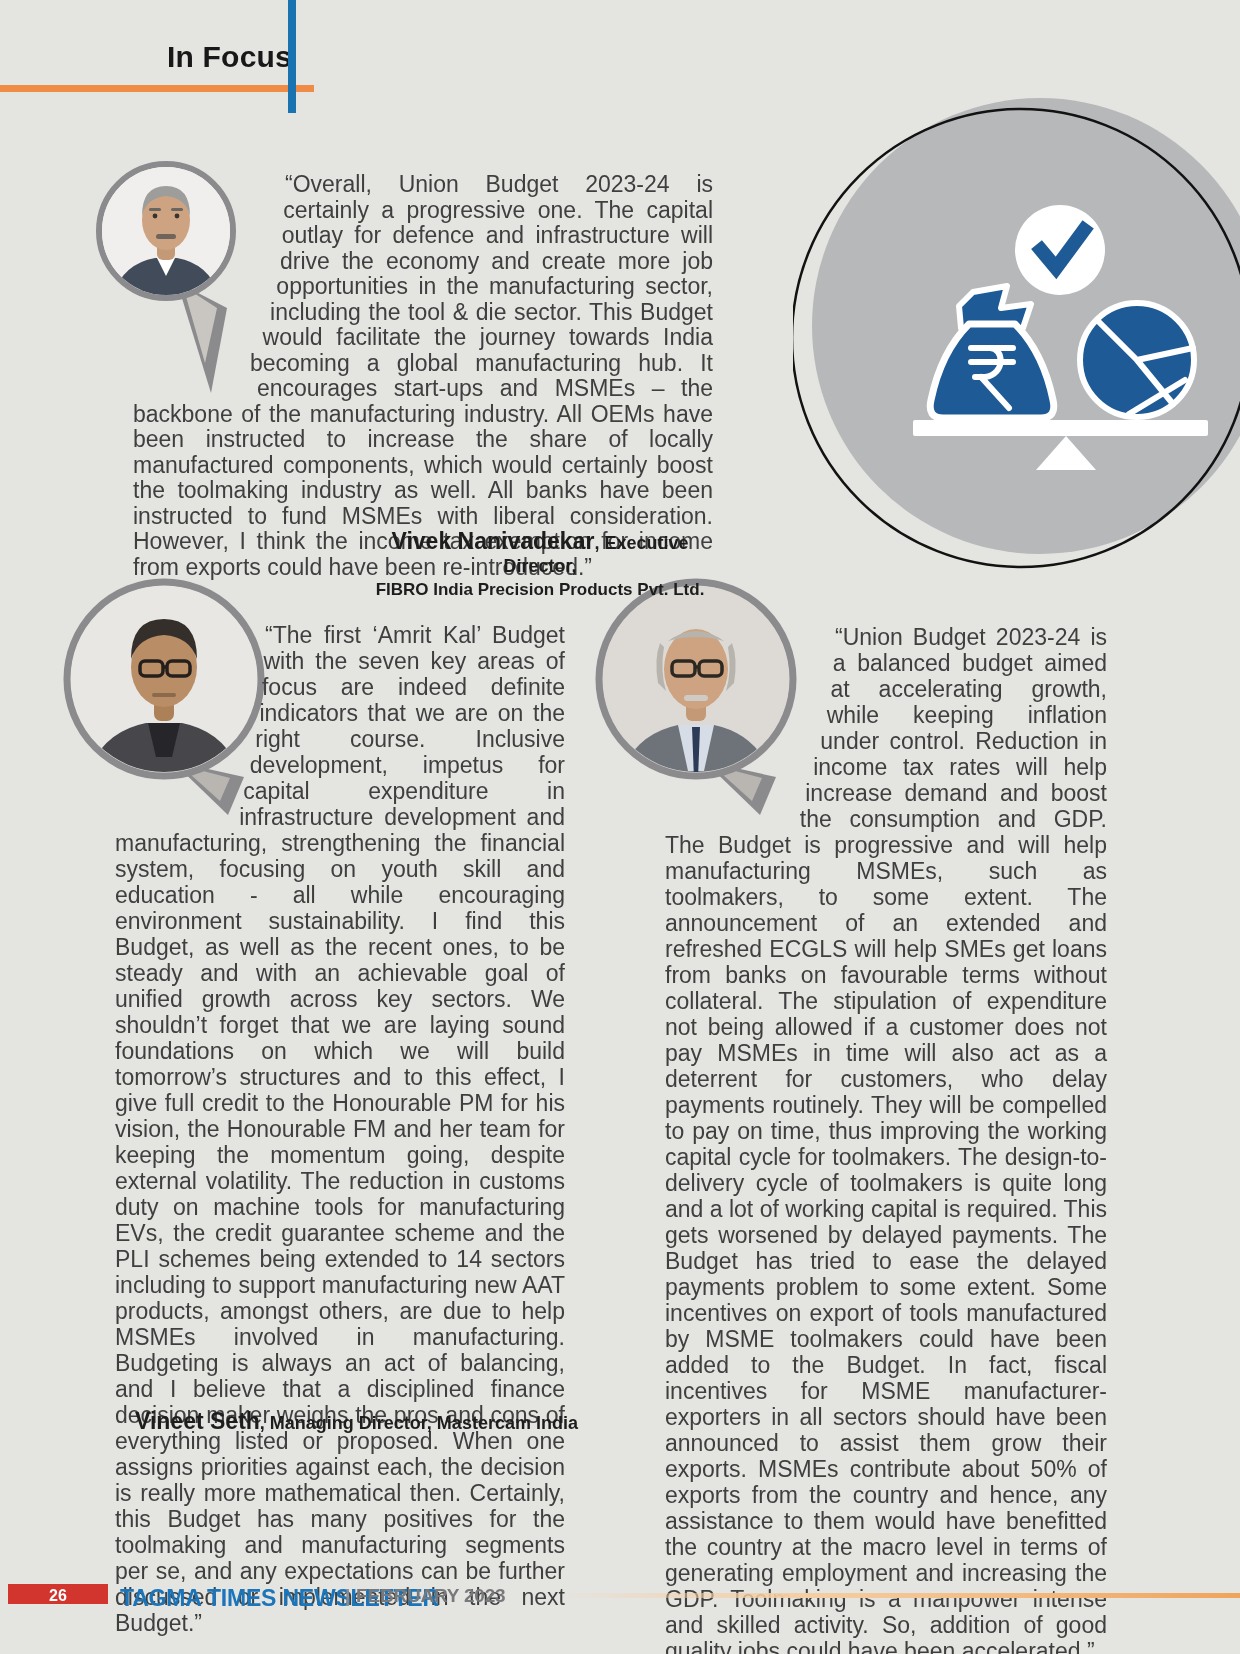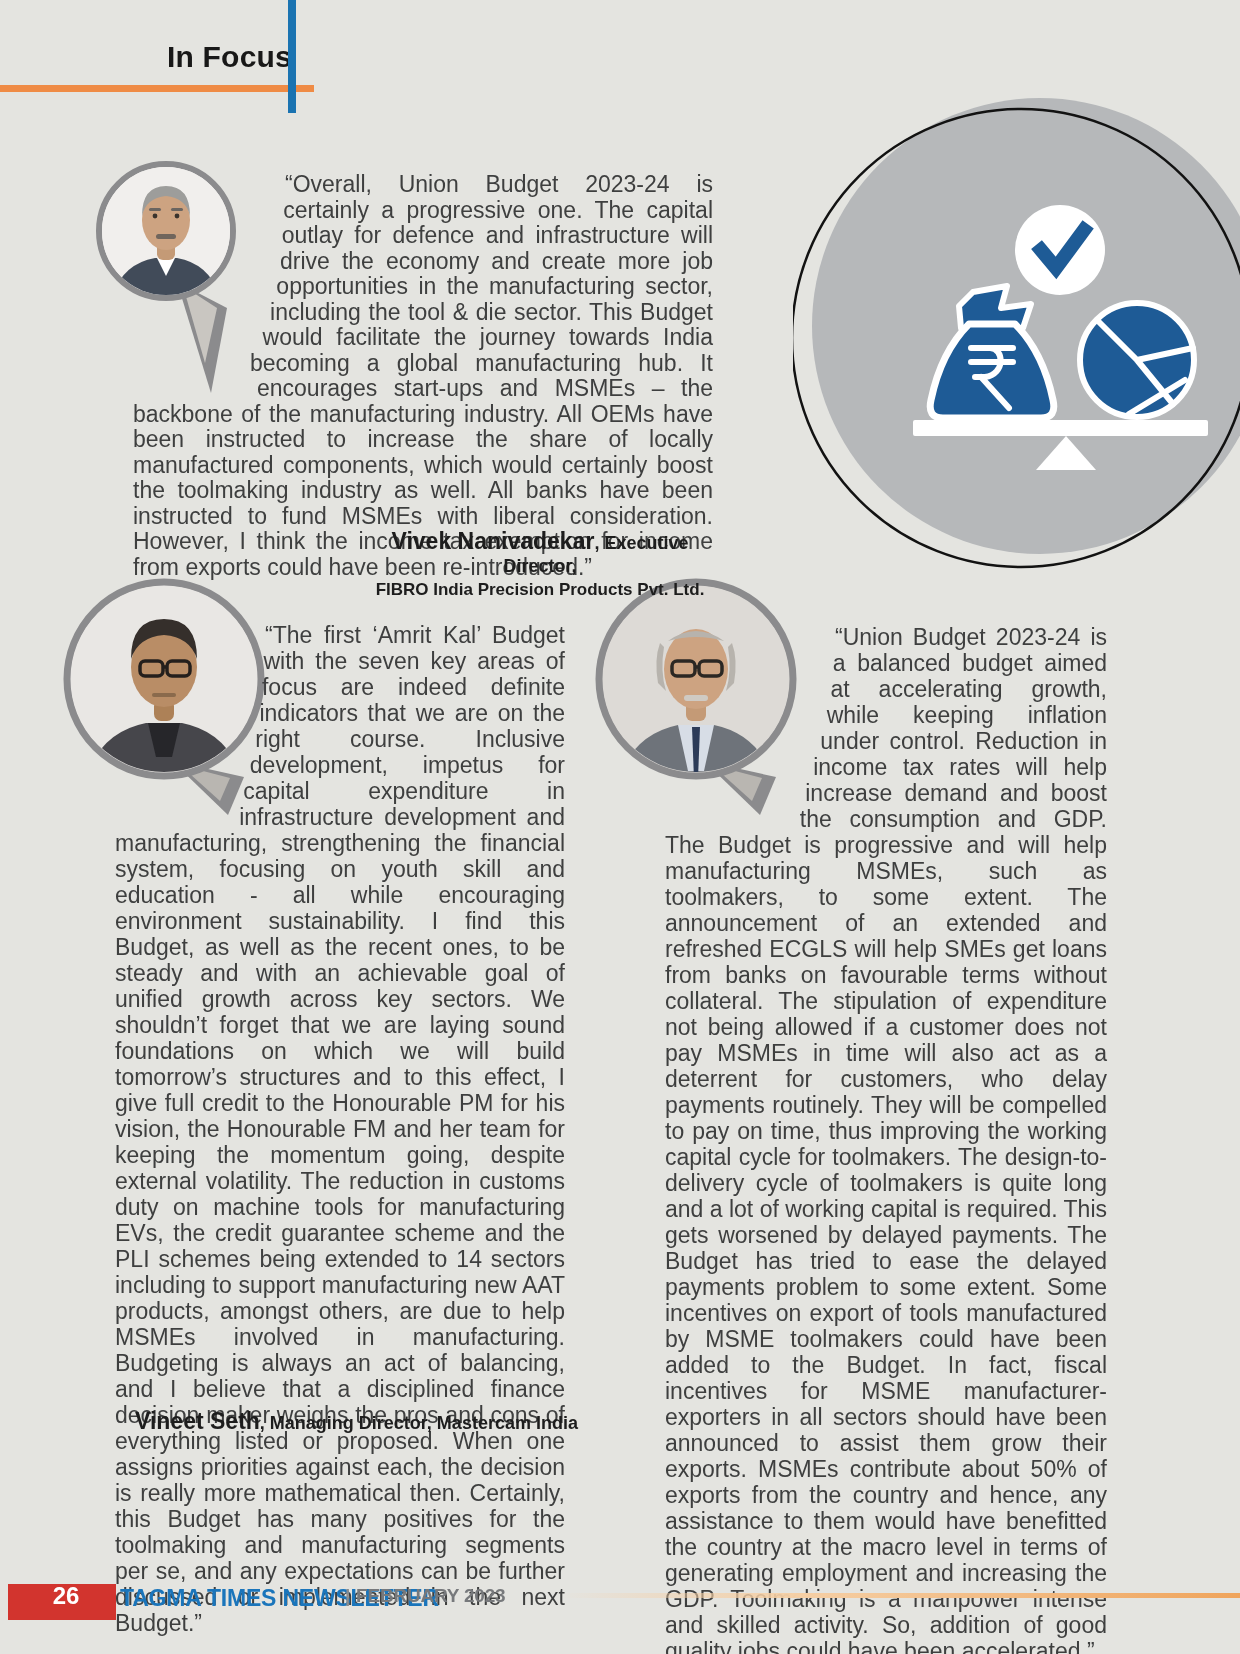--- a/index.html
+++ b/index.html
@@ -49,23 +49,23 @@
   .portrait{position:absolute;}
   .pt1{left:93px;top:158px;width:150px;height:240px;}
   .pt2{left:60px;top:575px;width:210px;height:250px;}
   .pt3{left:592px;top:575px;width:210px;height:250px;}
 
   
   .illustration{position:absolute;left:793px;top:86px;width:447px;height:492px;}
 
   
   .footer-pagebox{
-    position:absolute;left:8px;top:1584px;width:100px;height:36px;
-    background:#d2342e;color:#ffffff;font-size:24px;font-weight:700;
-    text-align:center;line-height:24px;padding-left:8px;
+    position:absolute;left:8px;top:1584px;width:100px;height:20px;
+    background:#d2342e;color:#ffffff;font-size:16px;font-weight:700;
+    text-align:center;line-height:24px;
   }
   .footer-title{
     position:absolute;left:120px;top:1585px;
     font-size:23px;font-weight:700;color:#1a75bb;letter-spacing:-.2px;
   }
   .footer-sep{position:absolute;left:345px;top:1585px;font-size:19px;font-weight:700;color:#8a8c8e;}
   .footer-date{position:absolute;left:356px;top:1585px;font-size:19px;font-weight:700;color:#77797c;letter-spacing:-.2px;text-align:center;}
   .footer-line{
     position:absolute;left:560px;top:1593px;width:680px;height:5px;
     background:linear-gradient(to right, rgba(244,205,160,0), #f5cfa5 35%, #efa45c);

